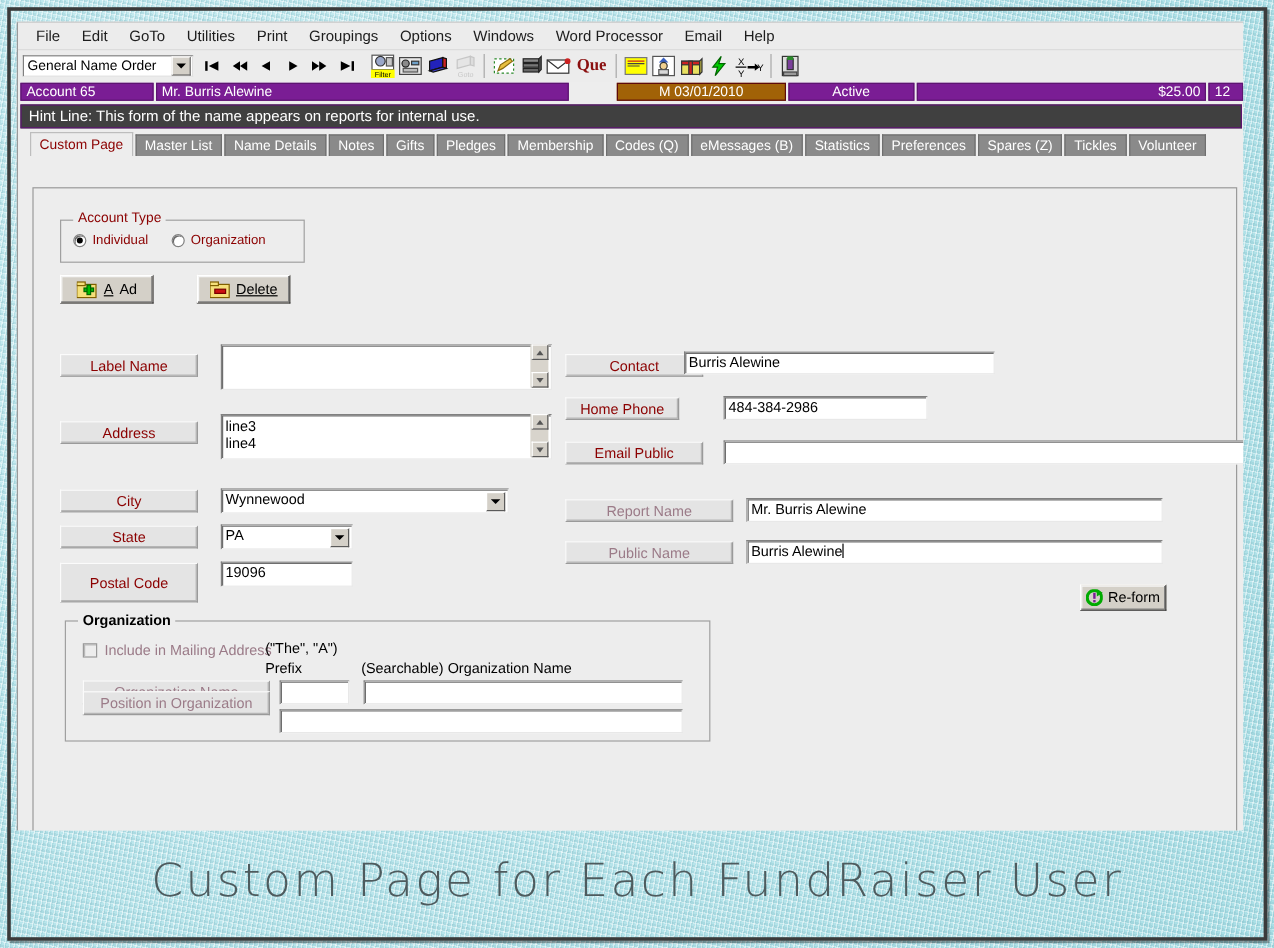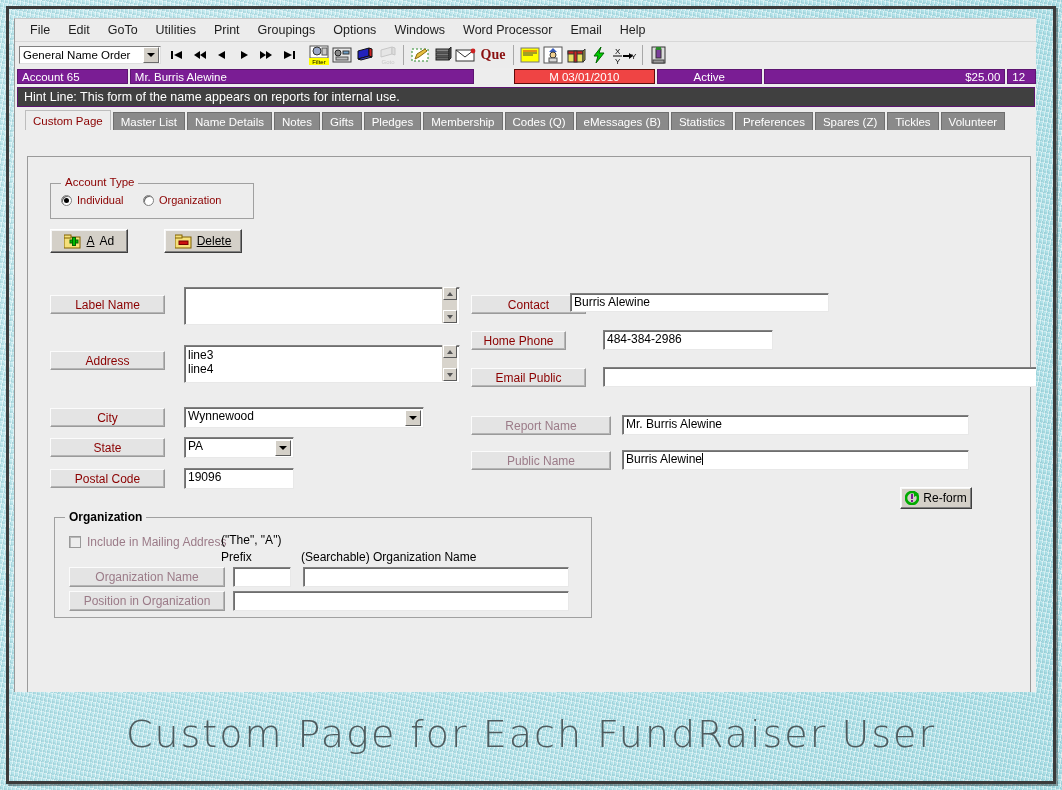--- a/index.html
+++ b/index.html
@@ -76,21 +76,21 @@
   
   #strip{
     height:17px;display:flex;align-items:stretch;gap:2px;background:#ededed;
     padding:1px 0 1px 2px;box-sizing:border-box;
   }
   .sfield{
     background:#7b1fa2;background:#7a1d94;color:#fff;font-size:11.5px;
     display:flex;align-items:center;padding:0 4px;box-sizing:border-box;
     border:1px solid #5d1571;white-space:nowrap;overflow:hidden;
   }
-  .sfield.dark{background:#ef4444;border-color:#5d0a0a;justify-content:center;margin-left:38px;}
+  .sfield.dark{background:#a16207;border-color:#5d0a0a;justify-content:center;margin-left:38px;}
   .sfield.center{justify-content:center;}
   .sfield.right{justify-content:flex-end;}
 
   
   #hint{
     height:20px;background:#404040;color:#fff;display:flex;align-items:center;
     padding-left:6px;font-size:12.5px;margin:2px 1px 0 2px;
     border:1px solid #5d1571;box-sizing:border-box;
   }
 
@@ -506,21 +506,21 @@
     </div>
 
     <div class="lblbtn" style="left:22px;top:281px;width:115px;height:19px;">State</div>
     <div class="inp" style="left:156px;top:280px;width:110px;height:21px;">
       <span>PA</span>
       <span class="cbarrow">
           <i class="arrow-gl"></i>
         </span>
     </div>
 
-    <div class="lblbtn" style="left:22px;top:312px;width:115px;height:19px;">Postal Code</div>
+    <div class="lblbtn" style="left:22px;top:312px;width:115px;height:33px;">Postal Code</div>
     <div class="inp" style="left:156px;top:311px;width:110px;height:21px;">19096</div>
 
     <div class="lblbtn" style="left:443px;top:138px;width:115px;height:19px;">Contact</div>
     <div class="inp" style="left:542px;top:136px;width:259px;height:19px;">Burris Alewine</div>
 
     <div class="lblbtn" style="left:443px;top:174px;width:95px;height:19px;">Home Phone</div>
     <div class="inp" style="left:575px;top:173px;width:170px;height:20px;">484-384-2986</div>
 
     <div class="lblbtn" style="left:443px;top:211px;width:115px;height:19px;">Email Public</div>
     <div class="inp" style="left:575px;top:210px;width:439px;height:20px;"></div>
@@ -552,20 +552,20 @@
       </div>
 
       <div class="plaintext" style="left:166px;top:15px;">("The", "A")</div>
       <div class="plaintext" style="left:166px;top:32px;">Prefix</div>
       <div class="plaintext" style="left:246px;top:32px;">(Searchable) Organization Name</div>
 
       <div class="lblbtn" style="left:14px;top:49px;width:156px;height:20px;color:#9b7b88;">Organization Name</div>
       <div class="inp" style="left:178px;top:49px;width:58px;height:20px;"></div>
       <div class="inp" style="left:248px;top:49px;width:266px;height:20px;"></div>
 
-      <div class="lblbtn" style="left:14px;top:73px;width:156px;height:20px;color:#9b7b88;">Position in Organization</div>
+      <div class="lblbtn" style="left:14px;top:58px;width:156px;height:20px;color:#9b7b88;">Position in Organization</div>
       <div class="inp" style="left:178px;top:73px;width:336px;height:20px;"></div>
     </div>
 
   </div>
 </div>
 
 <div id="caption">Custom Page for Each FundRaiser User</div>
 
 </body></html>

